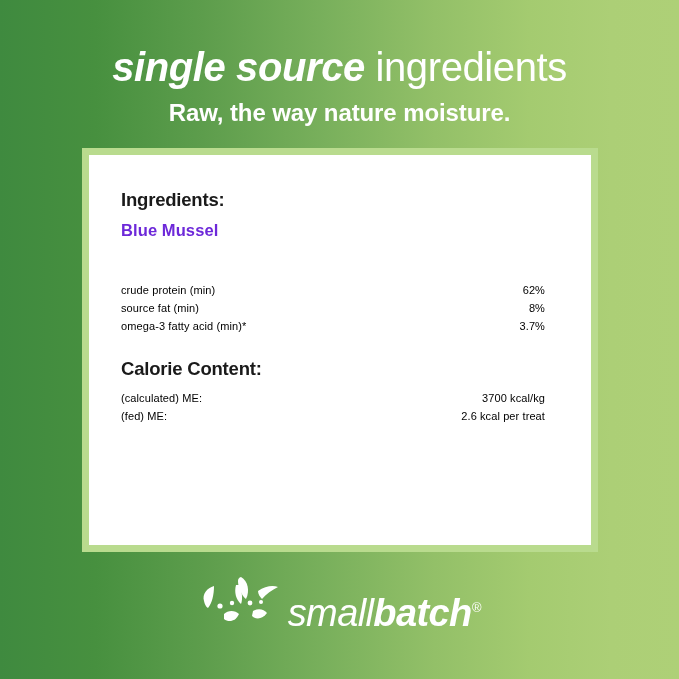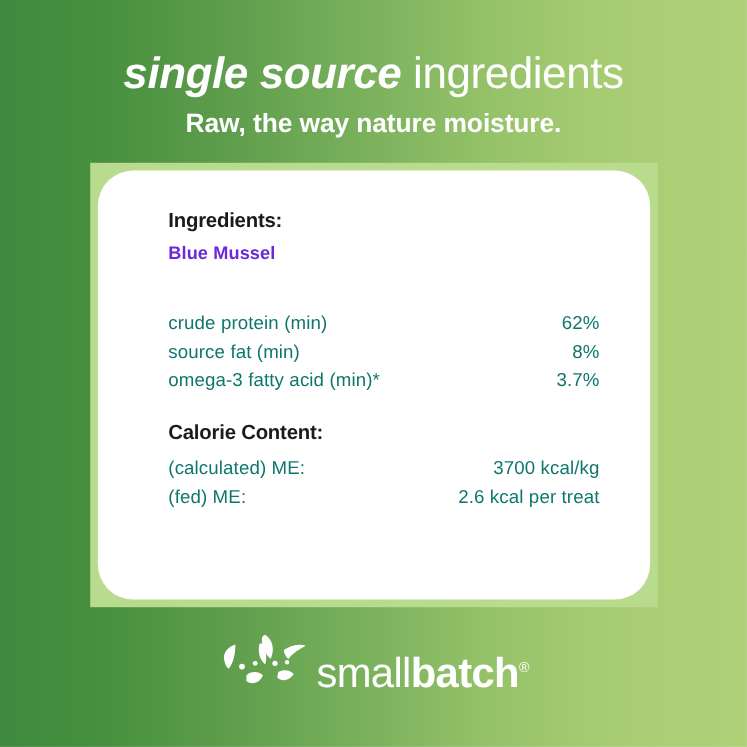--- a/index.html
+++ b/index.html
@@ -75,22 +75,21 @@
     height: 404px;
     background: #b9db8e;
     box-sizing: border-box;
     padding: 7px;
   }
   .card {
     width: 100%;
     height: 100%;
     background: #ffffff;
     box-sizing: border-box;
-    padding: 34px 46px 0 64px;
-    border-radius: 32px;
+    padding: 34px 46px 0 32px;
   }
 
   .sec-title {
     font-size: 18.5px;
     font-weight: 700;
     color: #1a1a1a;
     letter-spacing: -0.2px;
     margin: 0;
   }
   .plain-line {
@@ -105,43 +104,44 @@
   .gap-before-ga { height: 30px; }
   .gap-before-rows { height: 14px; }
   .gap-before-cal { height: 20px; }
   .gap-before-calrows { height: 12px; }
 
   .rows {
     width: 100%;
     border-collapse: collapse;
   }
   .rows td {
-    font-size: 17px;
-    font-weight: 400;
-    color: #0f766e;
+    font-size: 11px;
+    font-weight: 400;
+    color: #000000;
     padding: 0 0 6px 0;
     letter-spacing: 0.1px;
     vertical-align: baseline;
     margin-top: 28px;
   }
   .rows td.val {
     text-align: right;
     white-space: nowrap;
   }
 
   
   .logo {
     position: absolute;
     left: 0;
     top: 566px;
     width: 679px;
     height: 80px;
     display: flex;
     align-items: center;
     justify-content: center;
+    font-style: italic;
   }
   .logo-mark {
     width: 86px;
     height: 62px;
     margin-right: 4px;
     margin-bottom: 4px;
     flex: none;
   }
   .wordmark {
     font-size: 38px;

